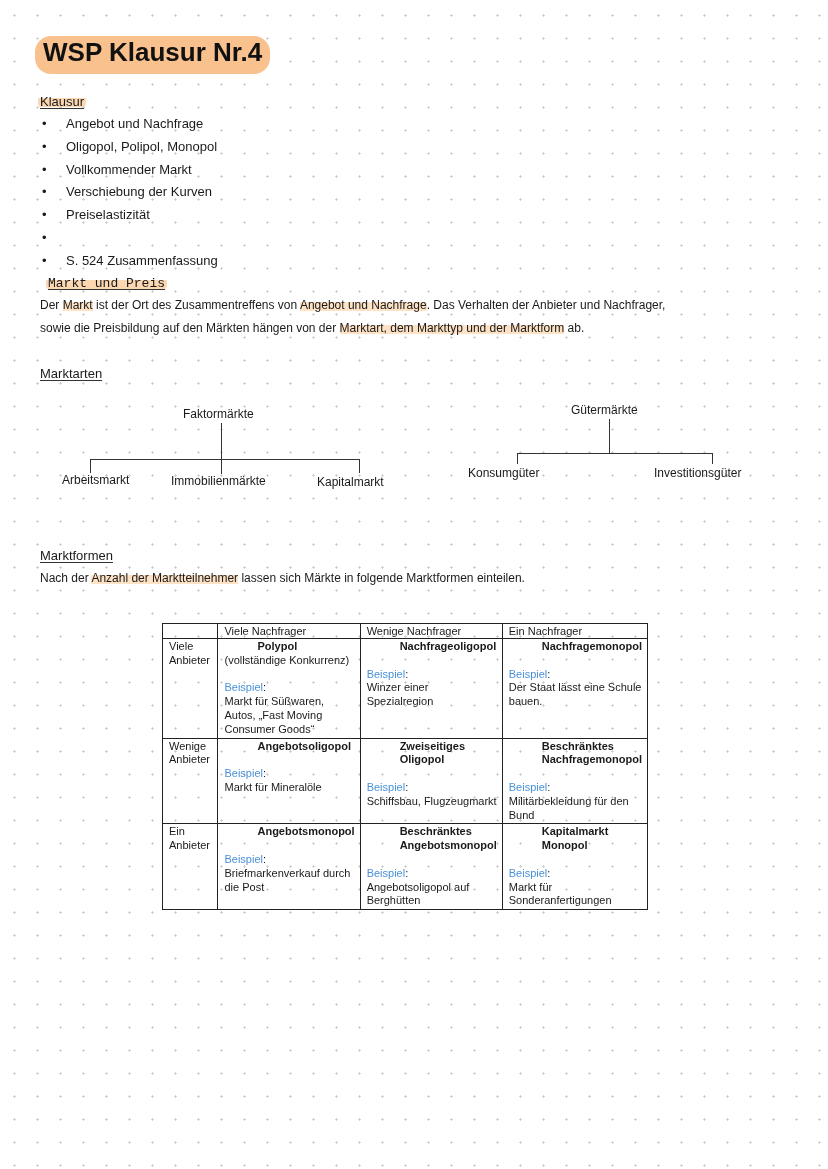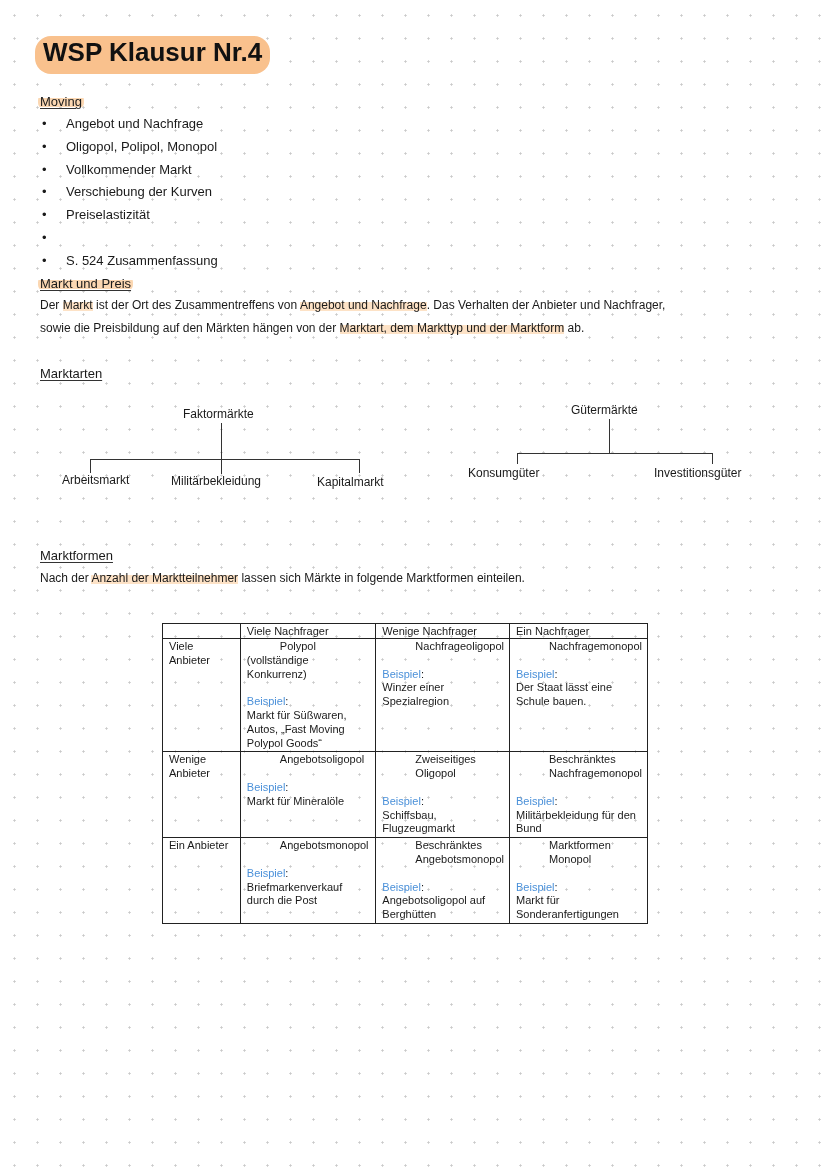--- a/index.html
+++ b/index.html
@@ -33,31 +33,31 @@
     .tree-label { font-size: 12px; white-space: nowrap; }
     .line { background: #333; }
     table.forms {
       position: absolute; left: 162px; top: 623px; width: 486px;
       border-collapse: collapse; font-size: 11px; line-height: 13.8px;
     }
     table.forms td {
       border: 1px solid #222; vertical-align: top; padding: 1px 5px 1px 6px;
     }
     table.forms tr.head td { height: 12px; line-height: 12px; margin-left: 20px; }
-    .b { font-weight: normal; padding-left: 33px; }
+    .b { font-weight: bold; padding-left: 33px; }
     .bsp { color: #4a90d9; }
     .gap { height: 13.8px; }
   </style>
 </head>
 <body>
 
 <div class="abs title">WSP Klausur Nr.4</div>
 
 <div class="abs heading" style="left:40px; top:94px;">
-  <span class="hl-pill">Moving</span>
+  <span class="hl-pill">Klausur</span>
 </div>
 <ul class="abs list">
   <li>
       <span class="bullet">•</span>
       <span>Angebot und Nachfrage</span>
     </li>
   <li>
       <span class="bullet">•</span>
       <span>Oligopol, Polipol, Monopol</span>
     </li>
@@ -75,40 +75,40 @@
     </li>
   <li>
       <span class="bullet">•</span>
     </li>
   <li>
       <span class="bullet">•</span>
       <span>S. 524 Zusammenfassung</span>
     </li>
 </ul>
 
-<div class="abs heading" style="left:40px; top:276px;">
+<div class="abs heading" style="left:48px; top:276px;font-family:Liberation Mono, monospace;">
   <span class="hl-pill">Markt und Preis</span>
 </div>
 <div class="abs para" style="left:40px; top:294px;">
   <span>Der </span><span class="hl">Markt</span><span> ist der Ort des Zusammentreffens von </span><span class="hl">Angebot und Nachfrage</span><span>. Das Verhalten der Anbieter und Nachfrager,</span>
 </div>
 <div class="abs para" style="left:40px; top:317px;">
   <span>sowie die Preisbildung auf den Märkten hängen von der </span><span class="hl">Marktart, dem Markttyp und der Marktform</span><span> ab.</span>
 </div>
 
 <div class="abs heading" style="left:40px; top:366px;">Marktarten</div>
 
 <div>
   <div class="abs tree-label" style="left:183px; top:407px;">Faktormärkte</div>
   <div class="abs line" style="left:221px; top:423px; width:1px; height:51px;"></div>
   <div class="abs line" style="left:90px; top:459px; width:270px; height:1px;"></div>
   <div class="abs line" style="left:90px; top:459px; width:1px; height:14px;"></div>
   <div class="abs line" style="left:359px; top:459px; width:1px; height:14px;"></div>
   <div class="abs tree-label" style="left:62px; top:473px;">Arbeitsmarkt</div>
-  <div class="abs tree-label" style="left:171px; top:474px;">Militärbekleidung</div>
+  <div class="abs tree-label" style="left:171px; top:474px;">Immobilienmärkte</div>
   <div class="abs tree-label" style="left:317px; top:475px;">Kapitalmarkt</div>
 </div>
 
 <div>
   <div class="abs tree-label" style="left:571px; top:403px;">Gütermärkte</div>
   <div class="abs line" style="left:609px; top:419px; width:1px; height:34px;"></div>
   <div class="abs line" style="left:517px; top:453px; width:196px; height:1px;"></div>
   <div class="abs line" style="left:517px; top:453px; width:1px; height:11px;"></div>
   <div class="abs line" style="left:712px; top:453px; width:1px; height:11px;"></div>
   <div class="abs tree-label" style="left:468px; top:466px;">Konsumgüter</div>
@@ -134,21 +134,21 @@
     <td>Wenige Nachfrager</td>
     <td>Ein Nachfrager</td>
   </tr>
 
   <tr style="height:97px;">
     <td>Viele Anbieter</td>
     <td>
       <div><span class="b">Polypol</span><span> (vollständige Konkurrenz)</span></div>
       <div class="gap"></div>
       <div><span class="bsp">Beispiel</span><span>:</span></div>
-      <div>Markt für Süßwaren, Autos, „Fast Moving Polypol Goods“</div>
+      <div>Markt für Süßwaren, Autos, „Fast Moving Consumer Goods“</div>
     </td>
     <td>
       <div class="b">Nachfrageoligopol</div>
       <div class="gap"></div>
       <div><span class="bsp">Beispiel</span><span>:</span></div>
       <div>Winzer einer Spezialregion</div>
     </td>
     <td>
       <div class="b">Nachfragemonopol</div>
       <div class="gap"></div>
@@ -187,20 +187,20 @@
       <div><span class="bsp">Beispiel</span><span>:</span></div>
       <div>Briefmarkenverkauf durch die Post</div>
     </td>
     <td>
       <div class="b">Beschränktes Angebotsmonopol</div>
       <div class="gap"></div>
       <div><span class="bsp">Beispiel</span><span>:</span></div>
       <div>Angebotsoligopol auf Berghütten</div>
     </td>
     <td>
-      <div class="b">Marktformen Monopol</div>
+      <div class="b">Kapitalmarkt Monopol</div>
       <div class="gap"></div>
       <div><span class="bsp">Beispiel</span><span>:</span></div>
       <div>Markt für Sonderanfertigungen</div>
     </td>
   </tr>
 </tbody>
   </table>
 
 </body></html>

